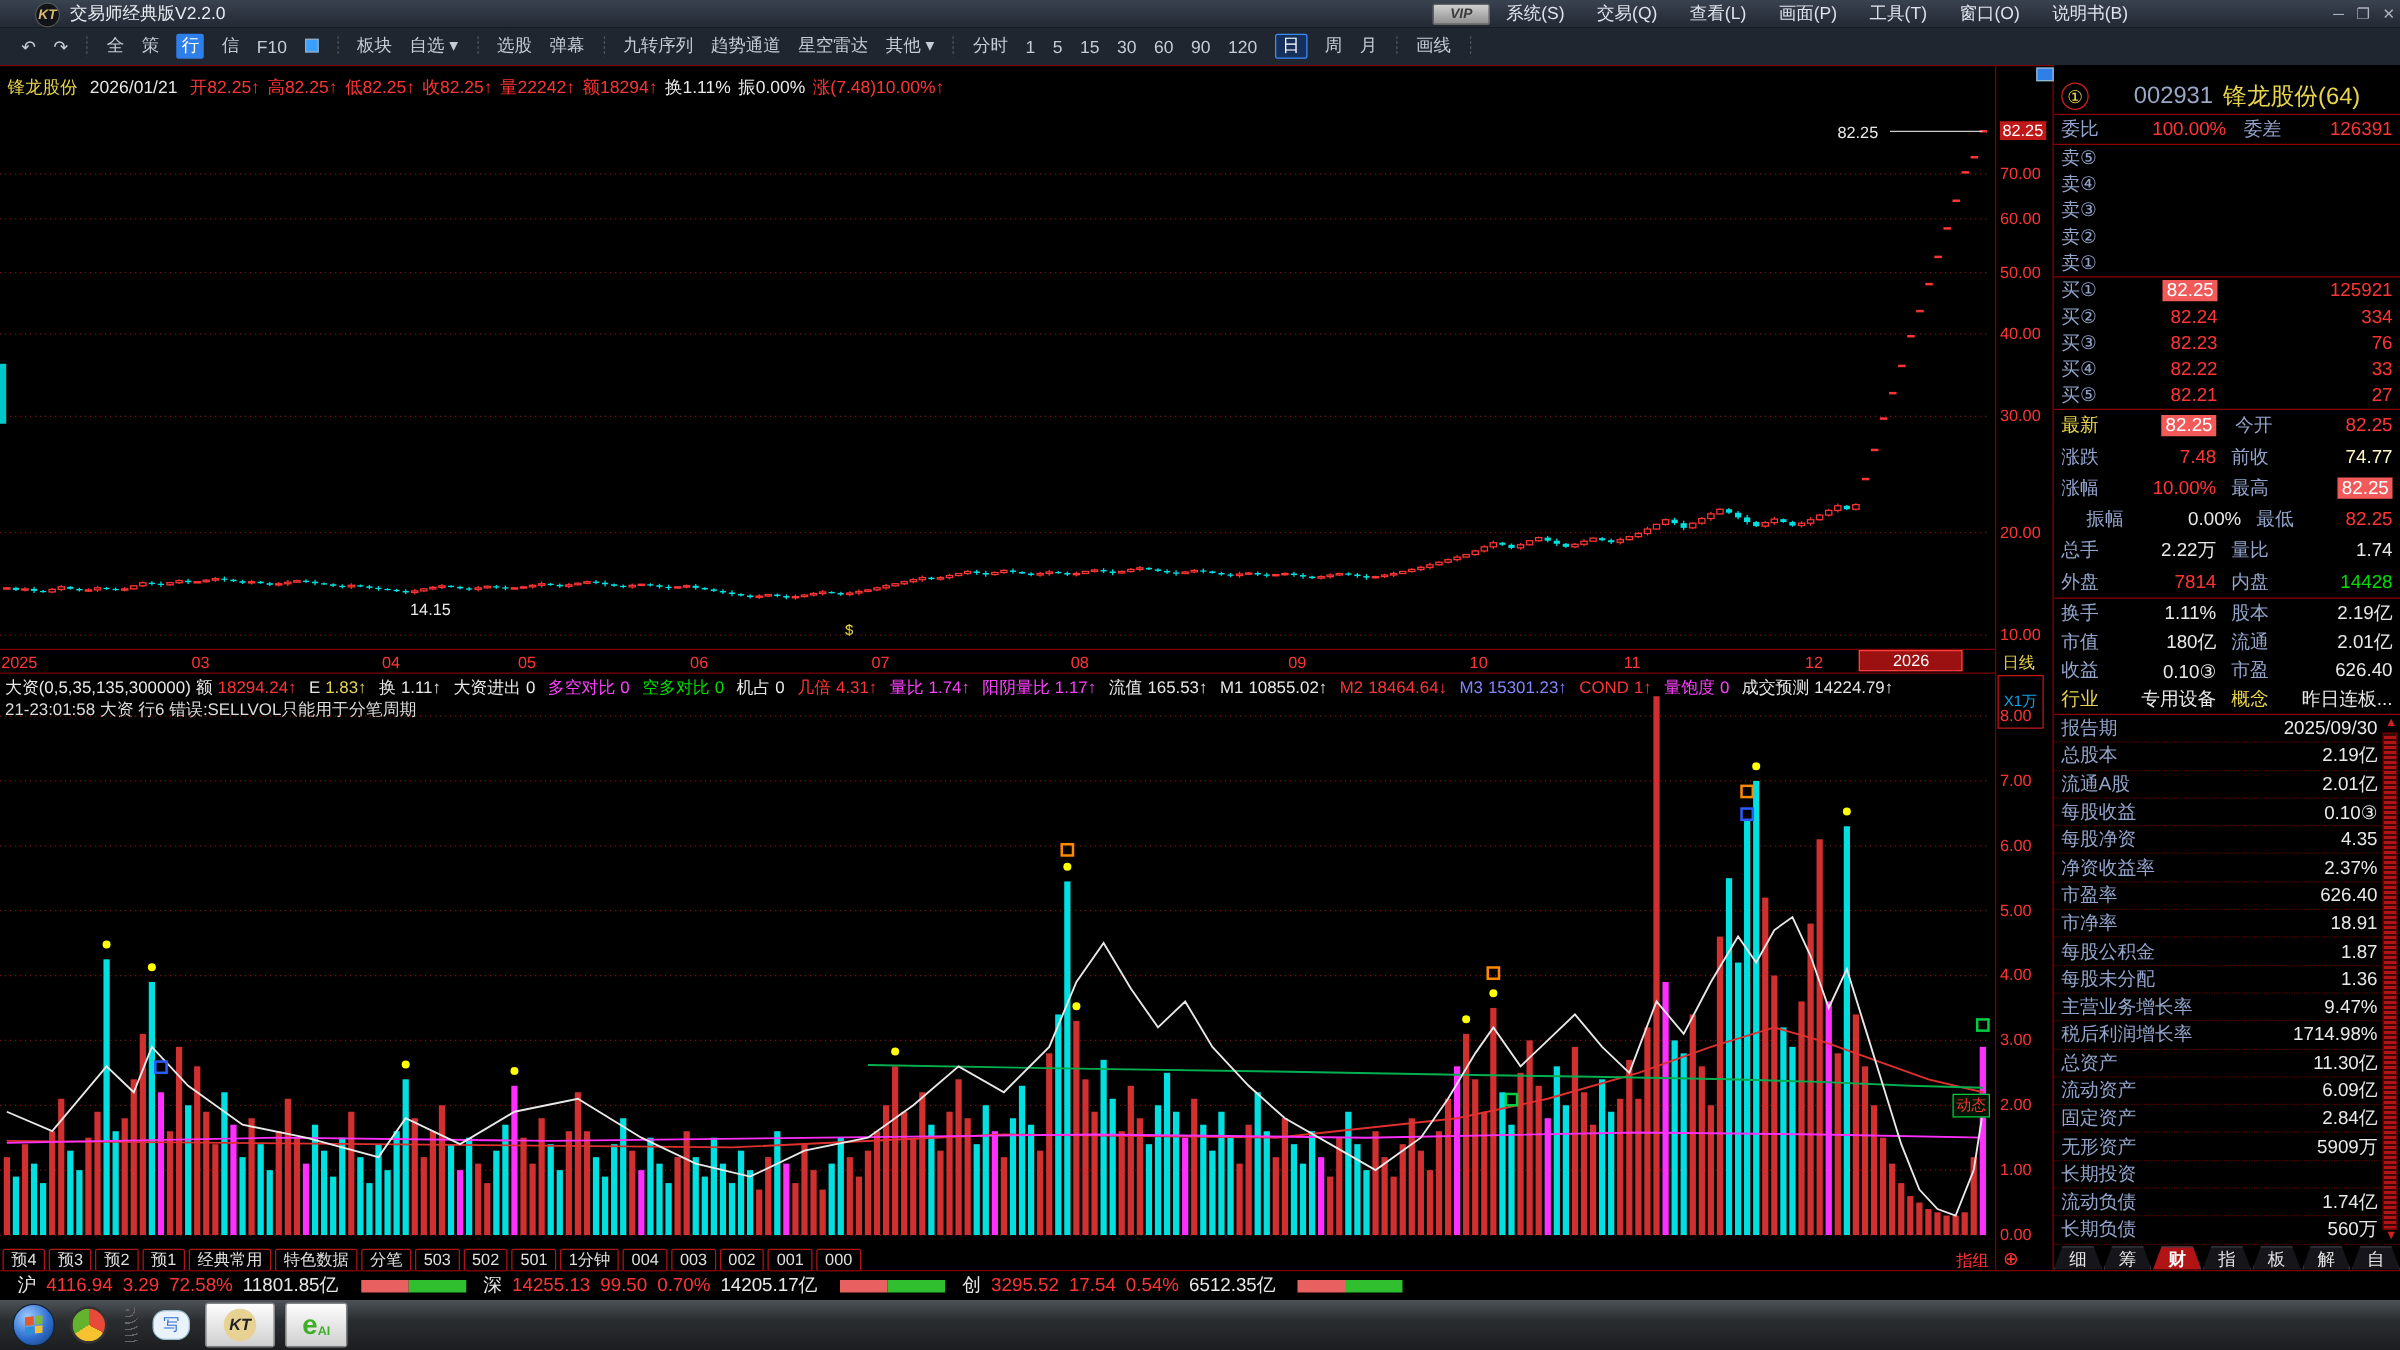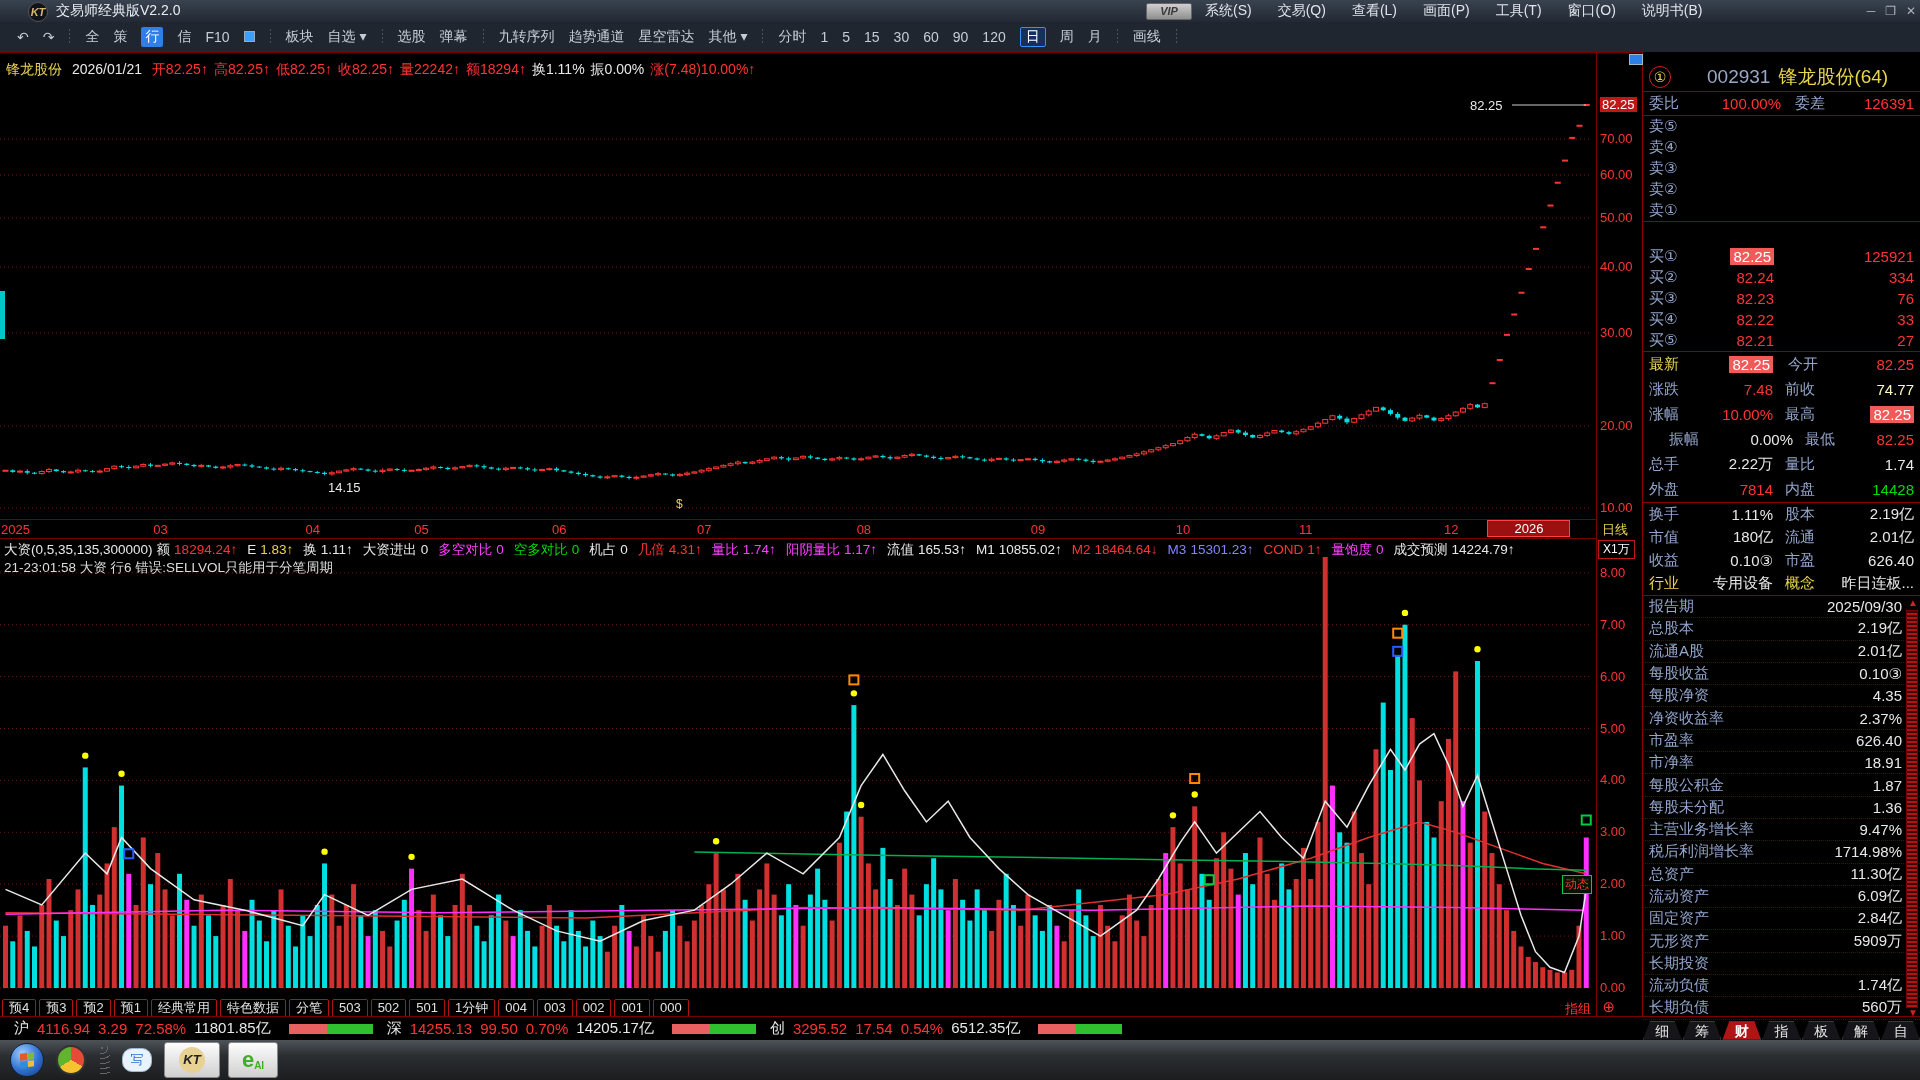--- a/index.html
+++ b/index.html
@@ -28,21 +28,21 @@
   #info-line span{margin-right:6px;}
   .axis-label{position:absolute;left:1600px;color:#ff3434;font-size:13px;}
   .axis-hl{background:#c01818;color:#fff;padding:0 2px;}
   #xaxis-row{left:0;top:466px;width:1596px;height:20px;border-top:1px solid #7a0000;border-bottom:1px solid #7a0000;box-sizing:border-box;}
   .month-label{position:absolute;top:2px;color:#ff3434;font-size:13px;}
   .month-hl{background:#9b1111;border:1px solid #ff4040;color:#fff;padding:0 26px;top:0px;}
   #rixian{left:1602px;top:468px;color:#e8d44d;font-size:13px;}
   #ind-header{left:4px;top:488px;width:1588px;height:17px;white-space:nowrap;overflow:hidden;font-size:13.5px;}
   #ind-header span{margin-right:4px;}
   #err-line{left:4px;top:506px;font-size:13.5px;color:#dcdcdc;}
-  #x1wan{left:1598px;top:487px;border:1px solid #c01818;color:#ffffff;font-size:12px;padding:0 4px;}
+  #x1wan{left:1598px;top:487px;border:1px solid #c01818;color:#0ea5e9;font-size:12px;padding:12px 4px;}
   #dyn-tag{left:1562px;top:822px;border:1px solid #00cc44;color:#ff3434;font-size:12px;padding:0 2px;background:#001400;}
   #bottom-tabs{left:2px;top:945px;width:1594px;height:19px;display:flex;gap:3px;align-items:center;}
   .btab{border:1px solid #b01414;color:#e0e0e0;font-size:13px;padding:0 6px;height:16px;line-height:16px;border-radius:2px;white-space:nowrap;}
   #zhizu{position:absolute;right:52px;top:947px;color:#ff3434;font-size:13px;}
   #zhizu-plus{position:absolute;right:28px;top:945px;color:#ff3434;font-size:15px;}
   #left-sliver{left:0;top:291px;width:5px;height:48px;background:#00c8c8;}
   .dollar-mark{left:676px;top:444px;color:#e8d44d;font-size:12px;}
   
   #panel{left:1643px;top:52px;width:277px;height:964px;font-size:15px;}
   .p-line{border-bottom:1px solid #8b0000;}
@@ -932,21 +932,21 @@
           <span class="red" style="width:75px;text-align:right"></span>
           <span class="red" style="flex:1;text-align:right"></span>
         </div>
         <div class="p-row" style="height: 21px;">
           <span class="lab" style="width:50px">卖①</span>
           <span class="red" style="width:75px;text-align:right"></span>
           <span class="red" style="flex:1;text-align:right"></span>
         </div>
       </div>
       <div class="p-line">
-        <div class="p-row" style="height: 21px; margin-top: 24px;">
+        <div class="p-row" style="height: 21px;">
           <span class="lab" style="width:50px">买①</span>
           <span style="width:75px;text-align:right"><span class="hl-box">82.25</span></span>
           <span class="red" style="flex:1;text-align:right">125921</span>
         </div>
         <div class="p-row" style="height: 21px;">
           <span class="lab" style="width:50px">买②</span>
           <span style="width:75px;text-align:right"><span class="red">82.24</span></span>
           <span class="red" style="flex:1;text-align:right">334</span>
         </div>
         <div class="p-row" style="height: 21px;">

